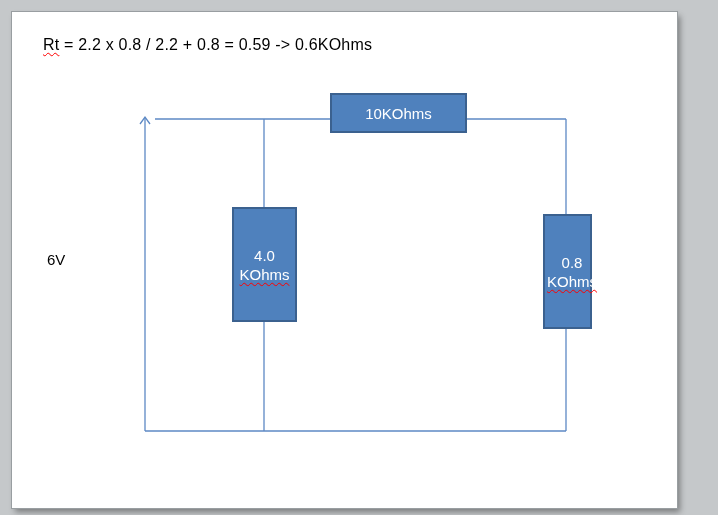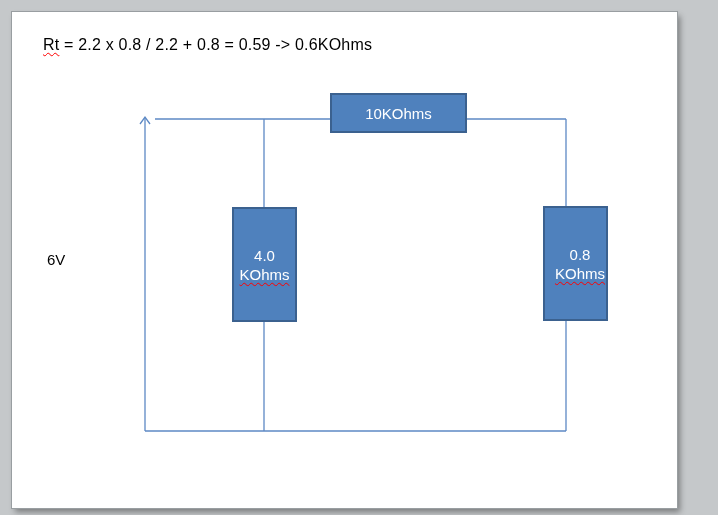--- a/index.html
+++ b/index.html
@@ -49,21 +49,21 @@
     background:var(--resistor-fill);
     border:2px solid var(--resistor-border);
     color:var(--resistor-text);
     font-size:15px;
     display:flex;flex-direction:column;
     align-items:center;justify-content:center;
     text-align:center;
   }
   .resistor-top{left:318px;top:81px;width:137px;height:40px;}
   .resistor-left{left:220px;top:195px;width:65px;height:115px;line-height:19px;}
-  .resistor-right{left:531px;top:194px;width:65px;height:115px;line-height:19px;padding-left:9px;}
+  .resistor-right{left:531px;top:202px;width:49px;height:115px;line-height:19px;padding-left:9px;}
 </style>
 </head>
 <body>
 
 <div class="stage">
   <div class="page">
 
     <div class="formula"><span class="squiggle">Rt</span><span> = 2.2 x 0.8 / 2.2 + 0.8 = 0.59 -&gt; 0.6KOhms</span></div>
 
     <div class="v-label">6V</div>

